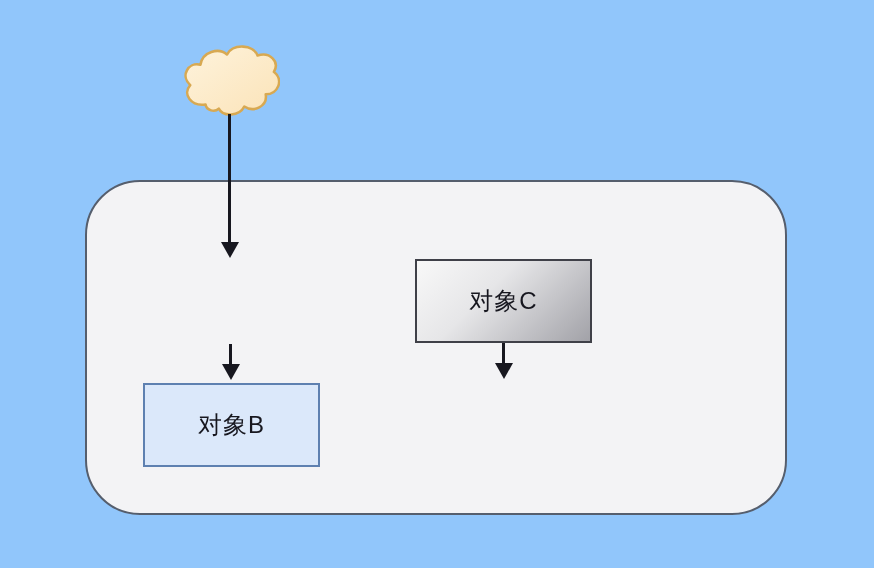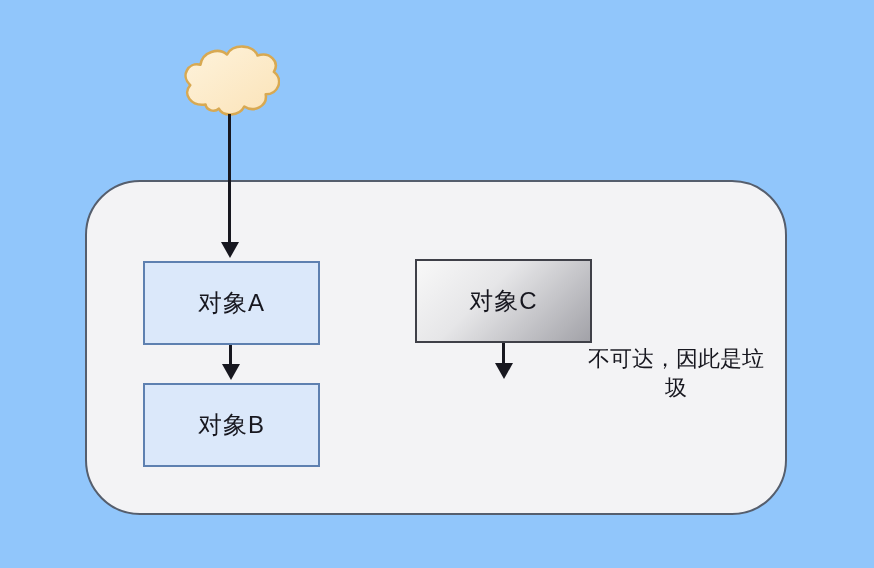--- a/index.html
+++ b/index.html
@@ -125,25 +125,21 @@
 
   <div class="arrow-stem stem-cloud-a"></div>
   <div class="arrow-head head-cloud-a"></div>
 
   <div class="arrow-stem stem-a-b"></div>
   <div class="arrow-head head-a-b"></div>
 
   <div class="arrow-stem stem-c-d"></div>
   <div class="arrow-head head-c-d"></div>
 
-  <div class="node blue node-a">
-    <span>对象A</span>
-  </div>
   <div class="node blue node-b">
     <span>对象B</span>
   </div>
   <div class="node gray node-c">
     <span>对象C</span>
   </div>
 
-  <div class="annotation">不可达，因此是垃圾</div>
 
 </div>
 
 </body></html>

